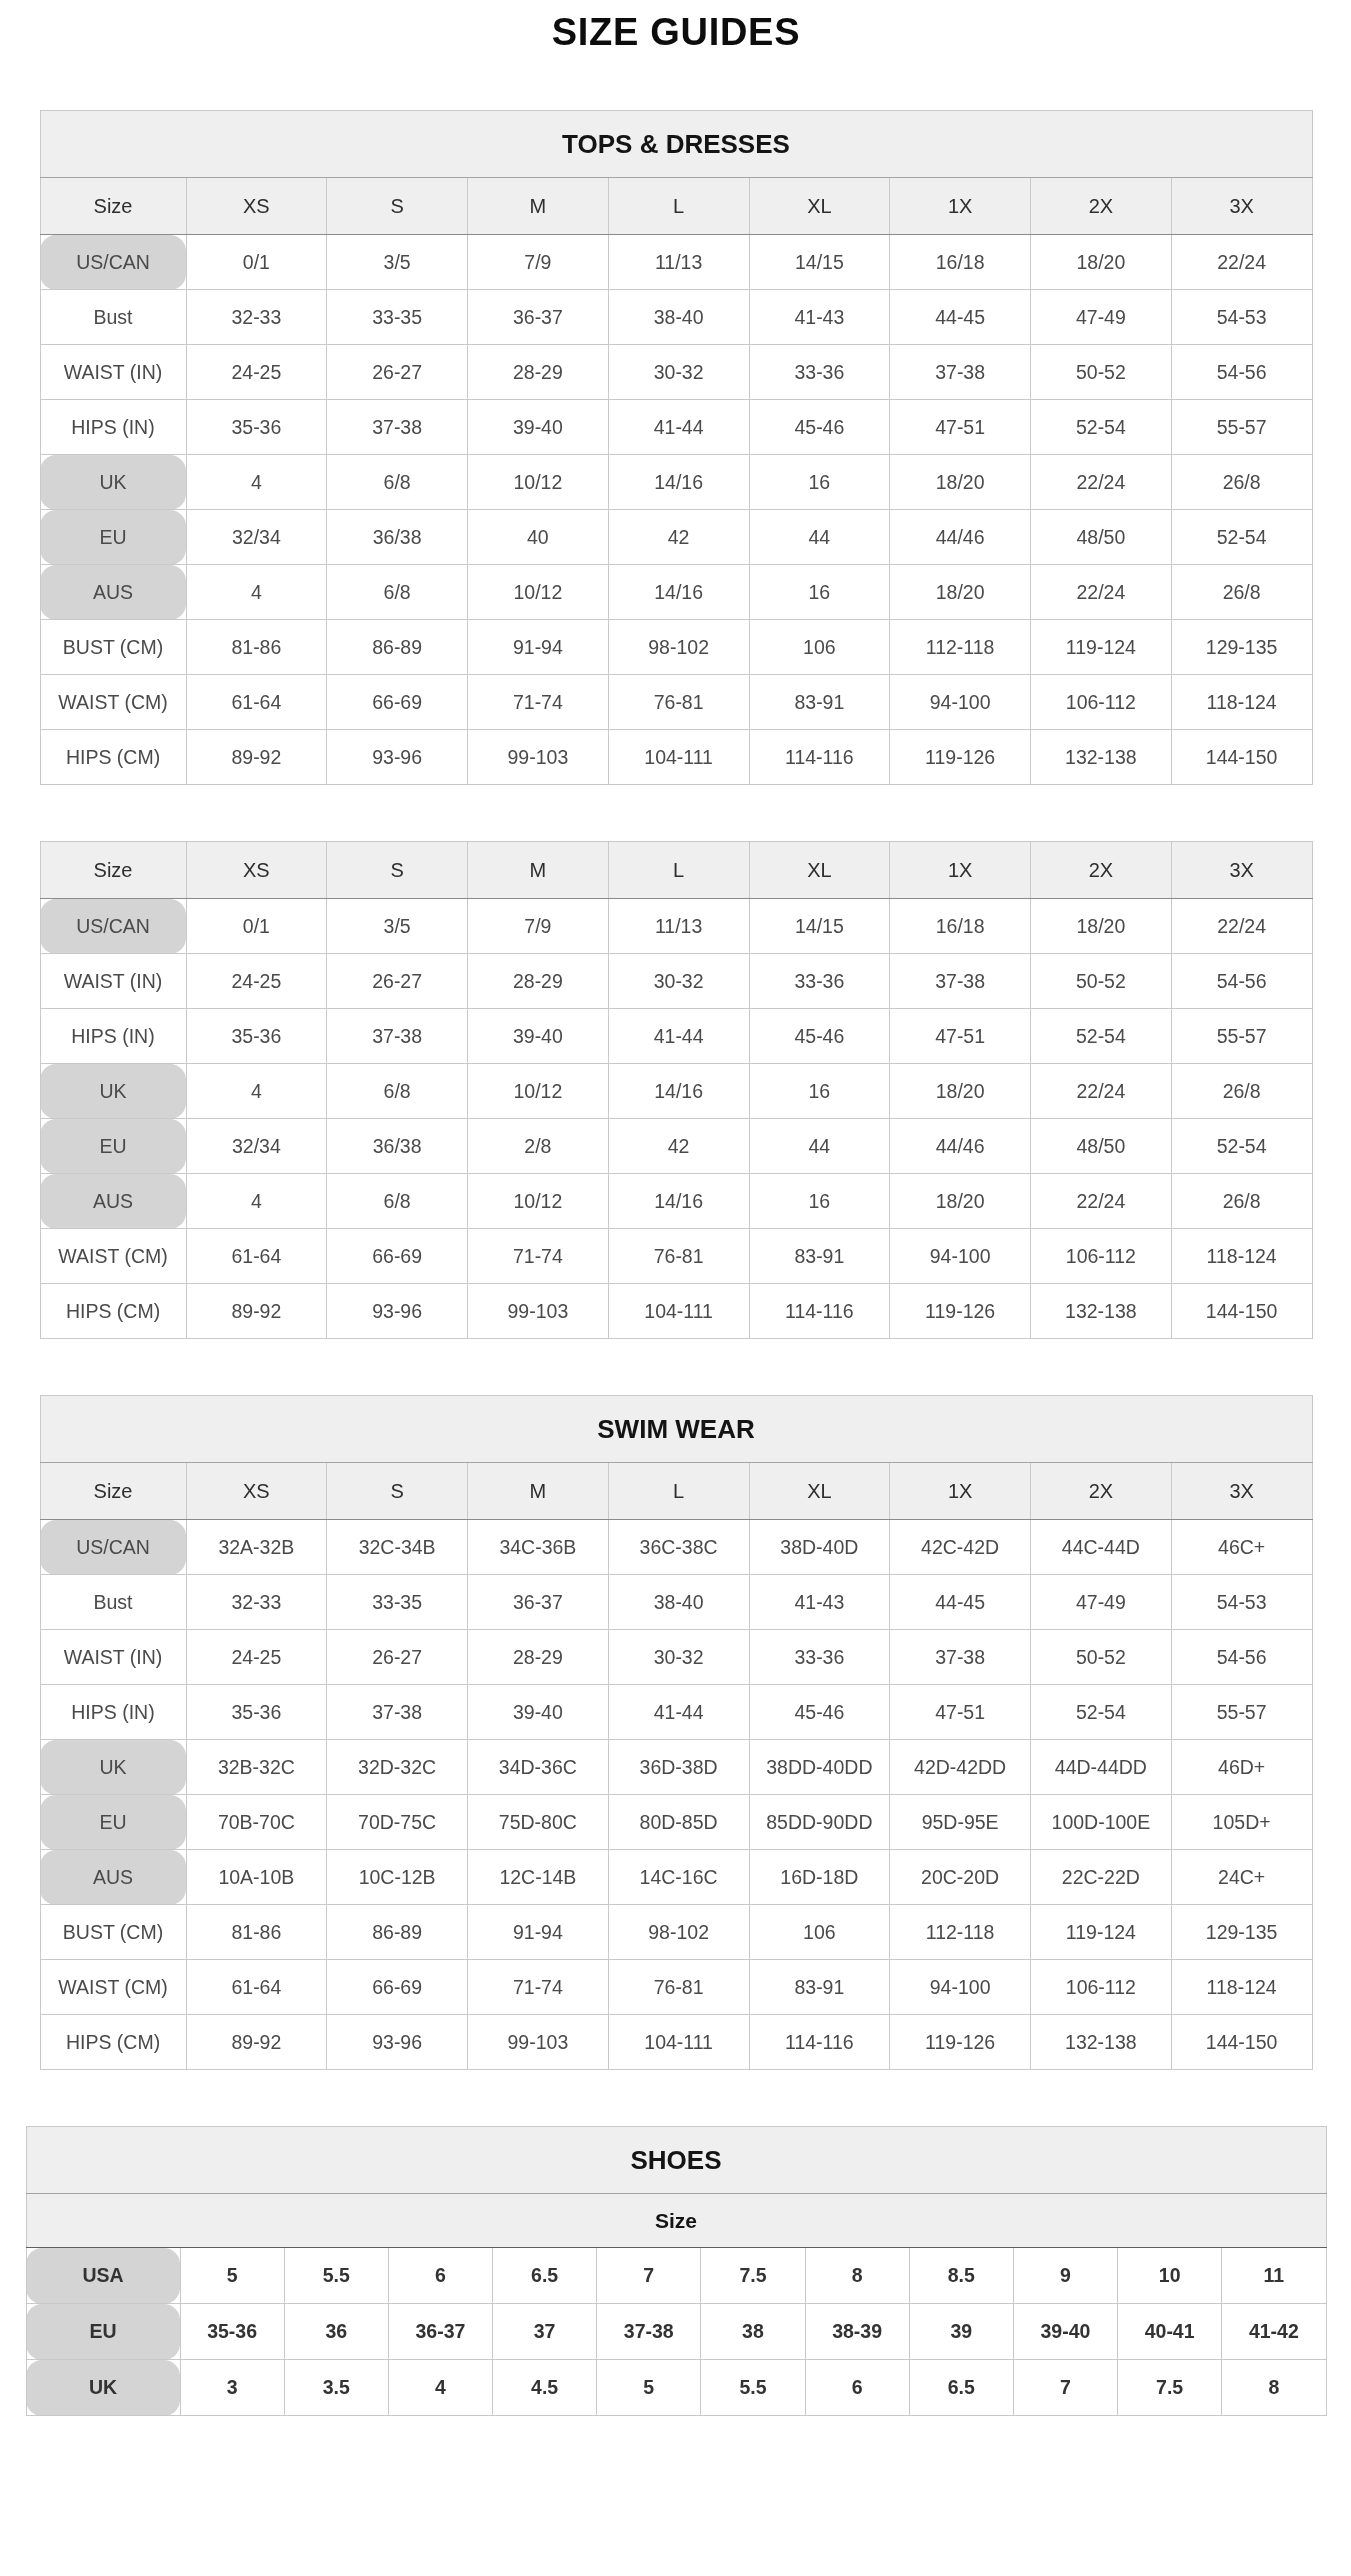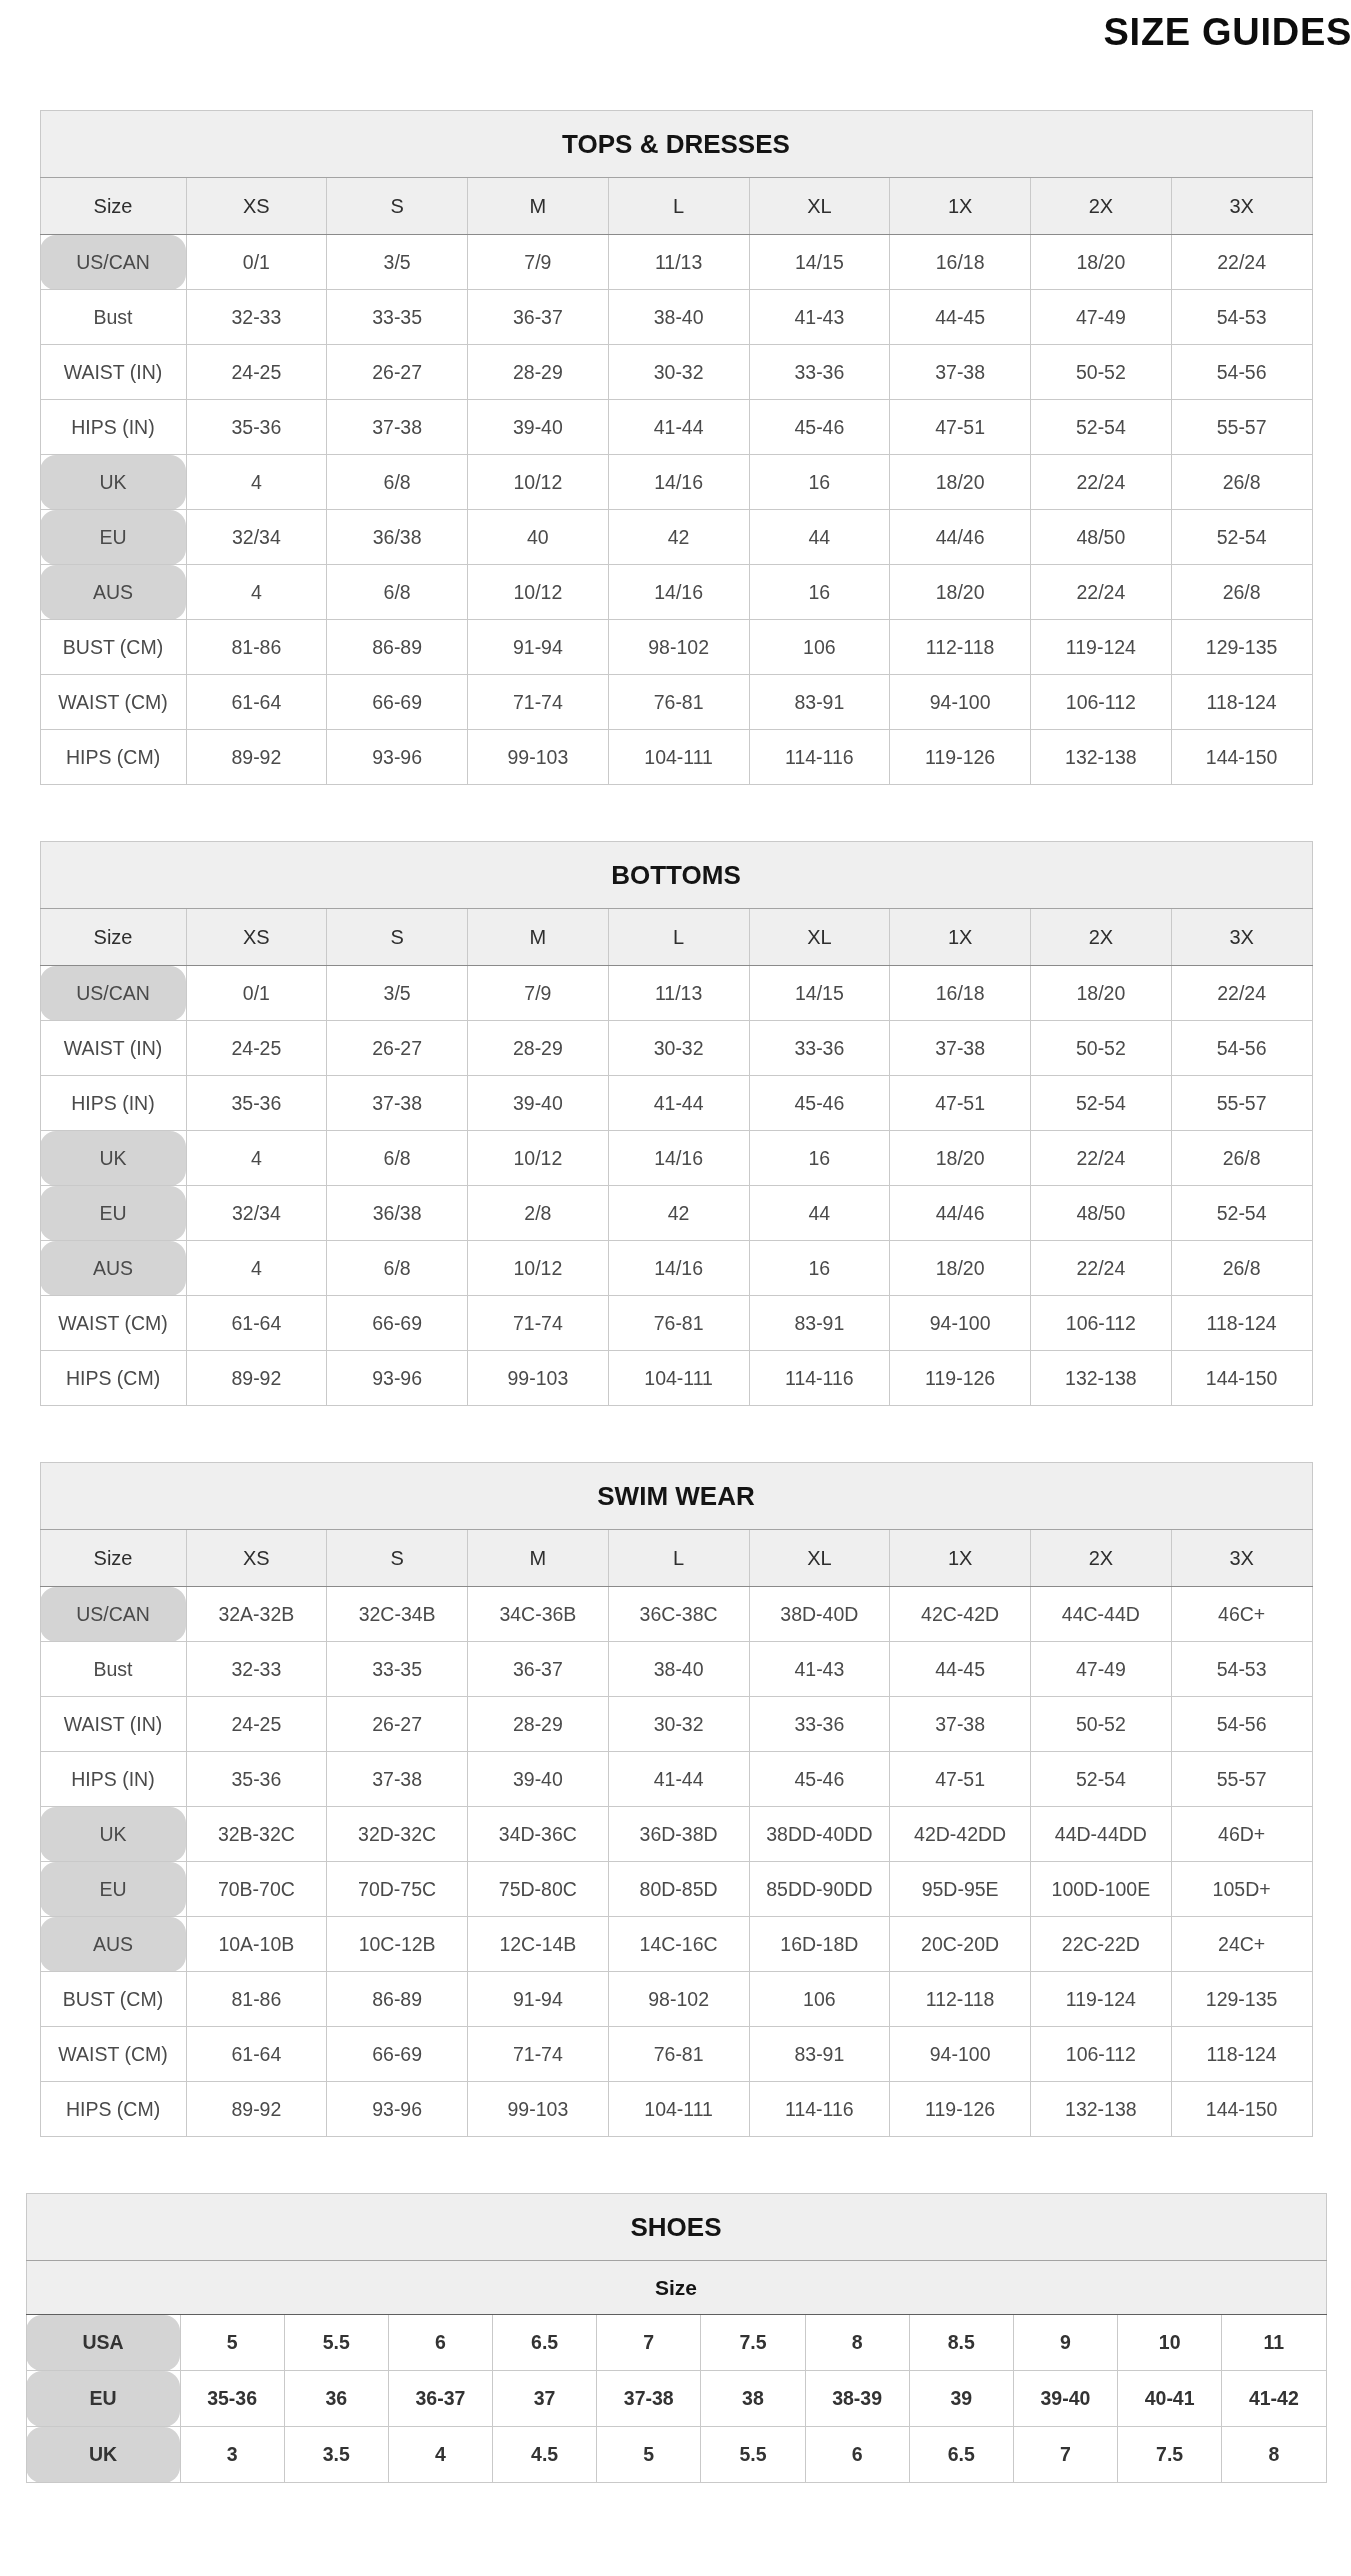--- a/index.html
+++ b/index.html
@@ -7,21 +7,21 @@
     padding: 0;
     background: #ffffff;
   }
   body {
     width: 1352px;
     min-height: 2576px;
     font-family: "Liberation Sans", "DejaVu Sans", sans-serif;
   }
   .page-title {
     margin: 11px 0 0 0;
-    text-align: right;
+    text-align: center;
     font-size: 38px;
     font-weight: 700;
     letter-spacing: 0.7px;
     color: #0d0d0d;
   }
   table.size-table {
     width: 1273px;
     margin: 56px auto 0 auto;
     border-collapse: collapse;
     table-layout: fixed;
@@ -237,23 +237,20 @@
           <col>
           <col>
           <col>
           <col>
           <col>
           <col>
           <col>
           <col>
         </colgroup>
         <thead>
-          <tr>
-            <th colspan="9" class="title-cell">BOTTOMS</th>
-          </tr>
           <tr class="header-row">
             <th>Size</th>
             <th>XS</th>
             <th>S</th>
             <th>M</th>
             <th>L</th>
             <th>XL</th>
             <th>1X</th>
             <th>2X</th>
             <th>3X</th>

